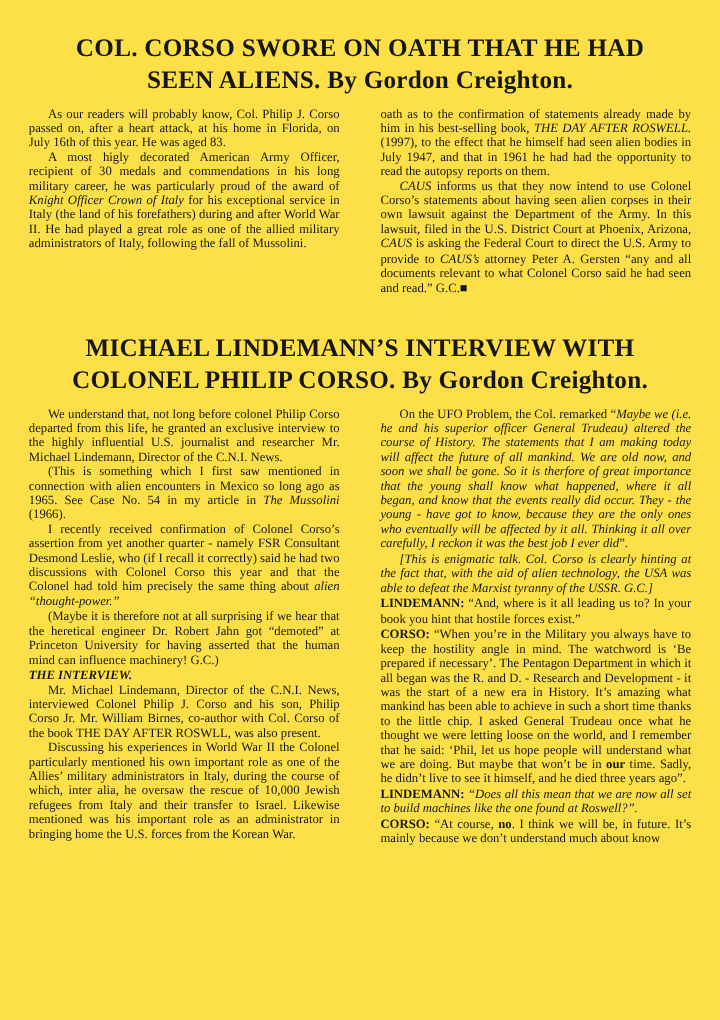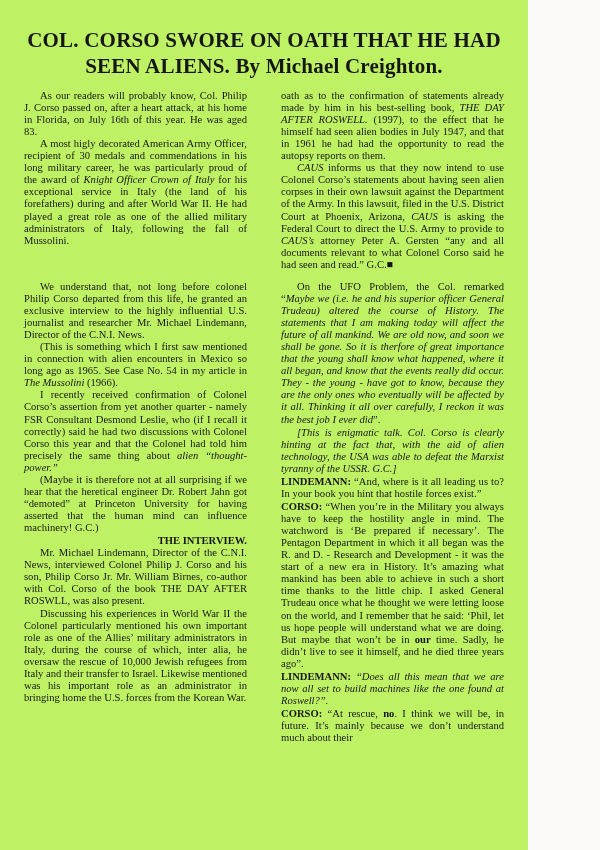--- a/index.html
+++ b/index.html
@@ -9,24 +9,24 @@
   }
   body {
     width: 600px;
     height: 850px;
     overflow: hidden;
     font-family: "Liberation Serif", serif;
     color: #161616;
   }
   .page {
     box-sizing: border-box;
-    width: 528px;
+    width: 600px;
     height: 850px;
     padding: 0 24px;
-    background: #bef264;
+    background: #fde047;
   }
   .headline {
     text-align: center;
     font-weight: bold;
     font-size: 21px;
     line-height: 1.26;
     letter-spacing: 0.2px;
   }
   .headline .hl-line { display: block; }
   .h1 { padding-top: 27px; }
@@ -38,60 +38,64 @@
   }
   .col {
     flex: 1 1 0;
     min-width: 0;
     text-align: justify;
     font-size: 10.6px;
     line-height: 1.14;
   }
   p.para { margin: 0; }
   p.indent { text-indent: 16px; }
-  p.center { text-align: right; text-indent: 0; }
+  p.center { text-align: left; text-indent: 0; font-style: italic; }
   p.gap { margin-top: 1px; }
   .it { font-style: italic; }
   .bd { font-weight: bold; }
 </style>
 </head>
 <body>
 
 <div class="page">
 
   <div class="headline h1">
     <span class="hl-line">COL. CORSO SWORE ON OATH THAT HE HAD</span>
-    <span class="hl-line">SEEN ALIENS.  By Michael Creighton.</span>
+    <span class="hl-line">SEEN ALIENS.  By Gordon Creighton.</span>
   </div>
 
   <div class="cols">
     <div class="col">
         <p class="para indent"><span>As our readers will probably know, Col. Philip J. Corso passed on, after a heart attack, at his home in Florida, on July 16th of this year.  He was aged 83.</span></p>
         <p class="para indent"><span>A most higly decorated American Army Officer, recipient of 30 medals and commendations in his long military career, he was particularly proud of the award of </span><span class="it">Knight Officer Crown of Italy</span><span> for his exceptional service in Italy (the land of his forefathers) during and after World War II.  He had played a great role as one of the allied military administrators of Italy, following the fall of Mussolini.</span></p>
       </div>
     <div class="col">
         <p class="para"><span>oath as to the confirmation of statements already made by him in his best-selling book, </span><span class="it">THE DAY AFTER ROSWELL.</span><span> (1997), to the effect that he himself had seen alien bodies in July 1947, and that in 1961 he had had the opportunity to read the autopsy reports on them.</span></p>
         <p class="para indent"><span class="it">CAUS</span><span> informs us that they now intend to use Colonel Corso’s statements about having seen alien corpses in their own lawsuit against the Department of the Army.  In this lawsuit, filed in the U.S. District Court at Phoenix, Arizona, </span><span class="it">CAUS</span><span> is asking the Federal Court to direct the U.S. Army to provide to </span><span class="it">CAUS’s</span><span> attorney Peter A. Gersten “any and all documents relevant to what Colonel Corso said he had seen and read.” G.C.■</span></p>
       </div>
   </div>
 
+  <div class="headline h2">
+    <span class="hl-line">MICHAEL LINDEMANN’S INTERVIEW WITH</span>
+    <span class="hl-line">COLONEL PHILIP CORSO. By Gordon Creighton.</span>
+  </div>
 
   <div class="cols">
     <div class="col">
         <p class="para indent"><span>We understand that, not long before colonel Philip Corso departed from this life, he granted an exclusive interview to the highly influential U.S. journalist and researcher Mr. Michael Lindemann, Director of the C.N.I. News.</span></p>
         <p class="para indent"><span>(This is something which I first saw mentioned in connection with alien encounters in Mexico so long ago as 1965.  See Case No. 54 in my article in </span><span class="it">The Mussolini</span><span> (1966).</span></p>
         <p class="para indent"><span>I recently received confirmation of Colonel Corso’s assertion from yet another quarter - namely FSR Consultant Desmond Leslie, who (if I recall it correctly) said he had two discussions with Colonel Corso this year and that the Colonel had told him precisely the same thing about </span><span class="it">alien “thought-power.”</span></p>
         <p class="para indent"><span>(Maybe it is therefore not at all surprising if we hear that the heretical engineer Dr. Robert Jahn got “demoted” at Princeton University for having asserted that the human mind can influence machinery! G.C.)</span></p>
         <p class="para center gap"><span class="bd">THE INTERVIEW.</span></p>
         <p class="para indent"><span>Mr. Michael Lindemann, Director of the C.N.I. News, interviewed Colonel Philip J. Corso and his son, Philip Corso Jr.  Mr. William Birnes, co-author with Col. Corso of the book THE DAY AFTER ROSWLL, was also present.</span></p>
         <p class="para indent"><span>Discussing his experiences in World War II the Colonel particularly mentioned his own important role as one of the Allies’ military administrators in Italy, during the course of which, inter alia, he oversaw the rescue of 10,000 Jewish refugees from Italy and their transfer to Israel.  Likewise mentioned was his important role as an administrator in bringing home the U.S. forces from the Korean War.</span></p>
       </div>
     <div class="col">
         <p class="para indent"><span>On the UFO Problem, the Col. remarked “</span><span class="it">Maybe we (i.e. he and his superior officer General Trudeau) altered the course of History.  The statements that I am making today will affect the future of all mankind.  We are old now, and soon we shall be gone.  So it is therfore of great importance that the young shall know what happened, where it all began, and know that the events really did occur.  They - the young - have got to know, because they are the only ones who eventually will be affected by it all. Thinking it all over carefully, I reckon it was the best job I ever did</span><span>”.</span></p>
         <p class="para indent gap"><span class="it">[This is enigmatic talk.  Col. Corso is clearly hinting at the fact that, with the aid of alien technology, the USA was able to defeat the Marxist tyranny of the USSR. G.C.]</span></p>
         <p class="para gap"><span class="bd">LINDEMANN:</span><span> “And, where is it all leading us to?  In your book you hint that hostile forces exist.”</span></p>
         <p class="para gap"><span class="bd">CORSO:</span><span> “When you’re in the Military you always have to keep the hostility angle in mind.  The watchword is ‘Be prepared if necessary’.  The Pentagon Department in which it all began was the R. and D. - Research and Development - it was the start of a new era in History.  It’s amazing what mankind has been able to achieve in such a short time thanks to the little chip.  I asked General Trudeau once what he thought we were letting loose on the world,  and I remember that he said: ‘Phil, let us hope people will understand what we are doing.  But maybe that won’t be in </span><span class="bd">our</span><span> time.  Sadly, he didn’t live to see it himself, and he died three years ago”.</span></p>
         <p class="para gap"><span class="bd">LINDEMANN:</span><span> </span><span class="it">“Does all this mean that we are now all set to build machines like the one found at Roswell?”.</span></p>
-        <p class="para gap"><span class="bd">CORSO:</span><span> “At rescue, </span><span class="bd">no</span><span>.  I think we will be, in future. It’s mainly because we don’t understand much about their</span></p>
+        <p class="para gap"><span class="bd">CORSO:</span><span> “At course, </span><span class="bd">no</span><span>.  I think we will be, in future. It’s mainly because we don’t understand much about know</span></p>
       </div>
   </div>
 
 </div>
 
 </body></html>

